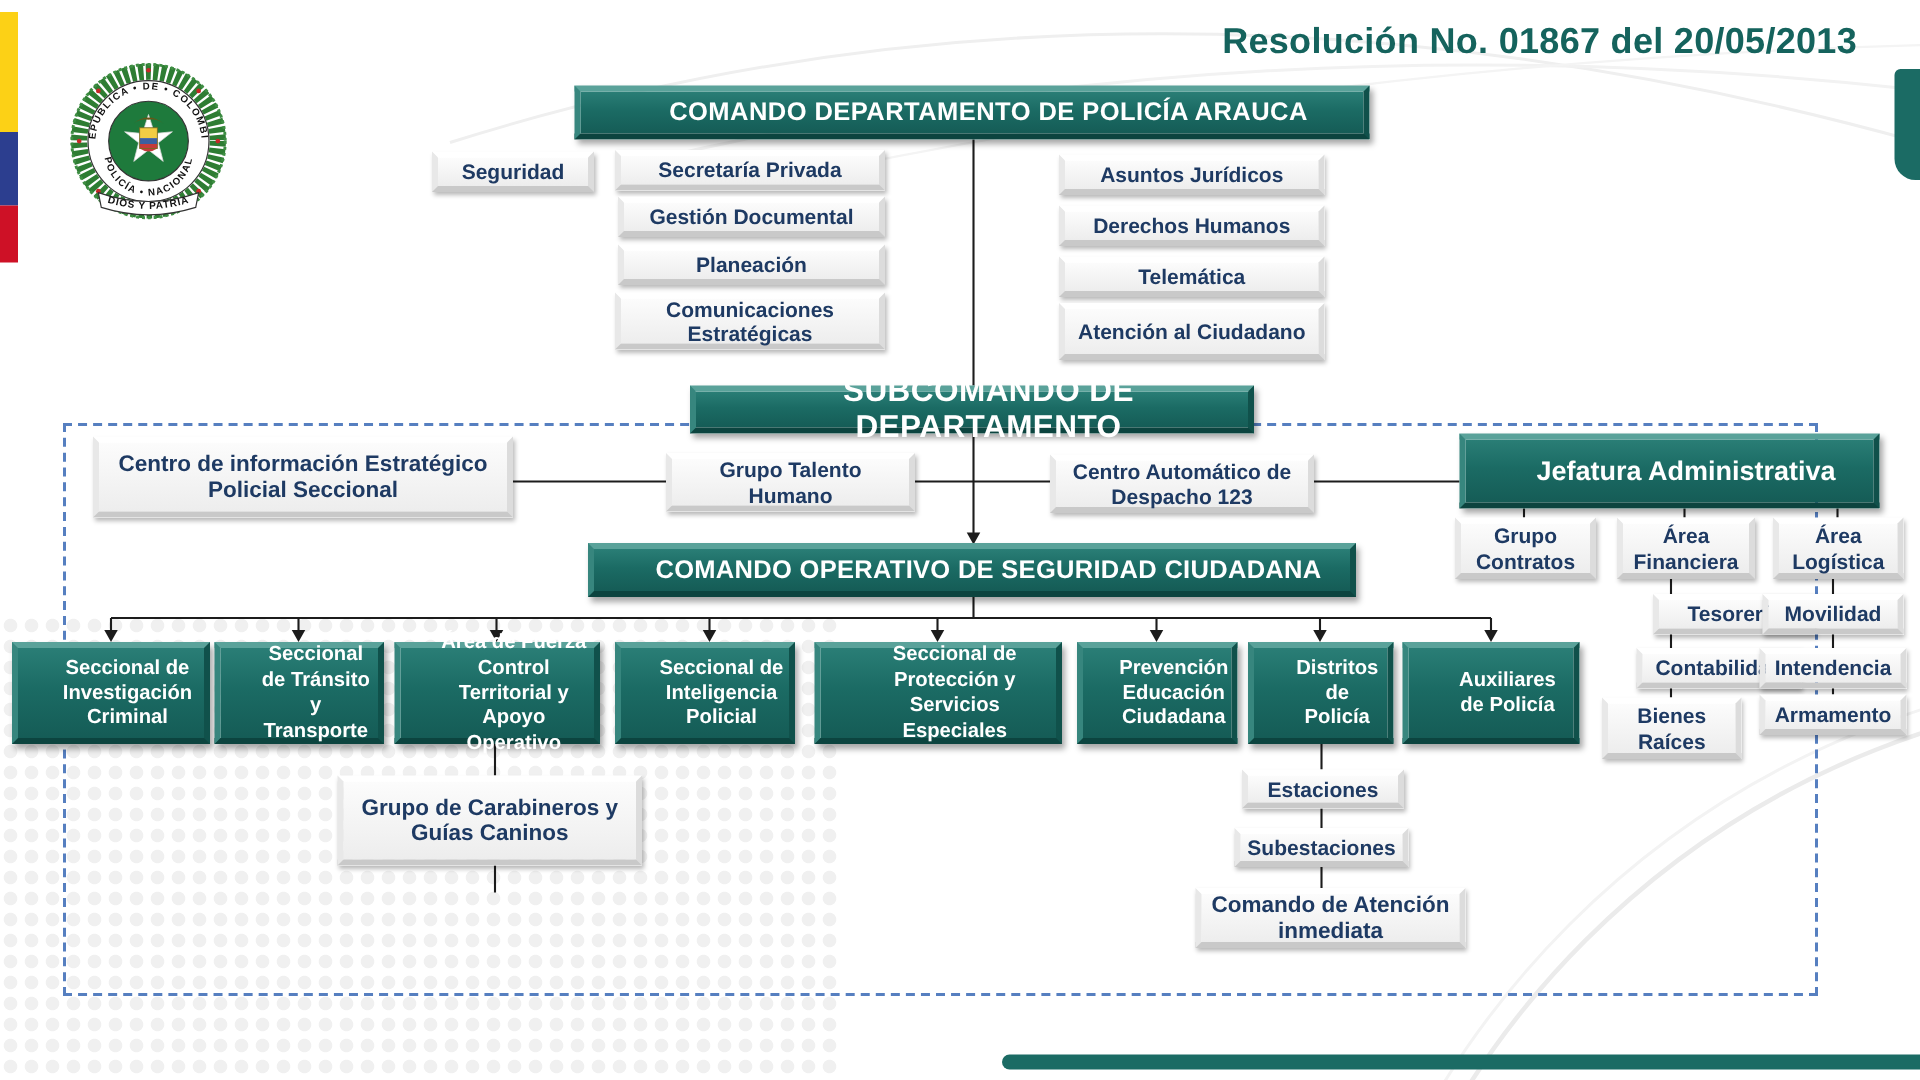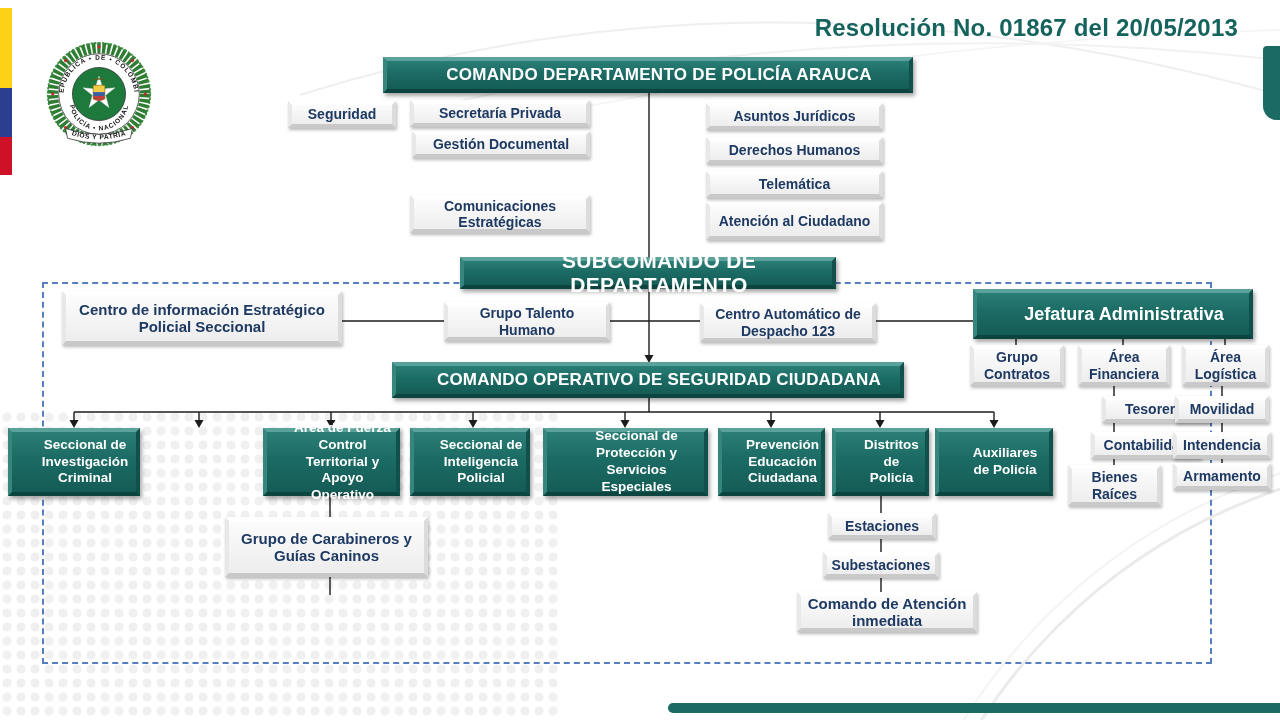--- a/index.html
+++ b/index.html
@@ -155,37 +155,39 @@
       <polygon points="989.5,420 998.5,420 994,428"></polygon>
     </g>
   </svg>
 
   <div class="box tbox hdr1" style="left:383px;top:57px;width:530px;height:36px;">COMANDO DEPARTAMENTO DE POLICÍA ARAUCA</div>
 
   <div class="box gbox" style="left:288px;top:101px;width:108px;height:27px;">Seguridad</div>
 
   <div class="box gbox" style="left:410px;top:100px;width:180px;height:27px;">Secretaría Privada</div>
   <div class="box gbox" style="left:412px;top:131px;width:178px;height:27px;">Gestión Documental</div>
+  <div class="box gbox" style="left:412px;top:163px;width:178px;height:27px;">Planeación</div>
   <div class="box gbox" style="left:410px;top:195px;width:180px;height:38px;">Comunicaciones Estratégicas</div>
 
   <div class="box gbox" style="left:706px;top:103px;width:177px;height:27px;">Asuntos Jurídicos</div>
   <div class="box gbox" style="left:706px;top:137px;width:177px;height:27px;">Derechos Humanos</div>
   <div class="box gbox" style="left:706px;top:171px;width:177px;height:27px;">Telemática</div>
   <div class="box gbox" style="left:706px;top:202px;width:177px;height:38px;">Atención al Ciudadano</div>
 
   <div class="box tbox hdr2" style="left:460px;top:257px;width:376px;height:32px;">SUBCOMANDO DE DEPARTAMENTO</div>
 
   <div class="box gbox big" style="left:62px;top:291px;width:280px;height:54px;">Centro de información Estratégico Policial Seccional</div>
   <div class="box gbox" style="left:412px;top:302px;width:166px;height:39px;margin-left:32px;">Grupo Talento Humano</div>
   <div class="box gbox" style="left:700px;top:303px;width:176px;height:39px;">Centro Automático de Despacho 123</div>
   <div class="box tbox hdr4" style="left:973px;top:289px;width:280px;height:50px;">Jefatura Administrativa</div>
 
   <div class="box tbox hdr3" style="left:392px;top:362px;width:512px;height:36px;">COMANDO OPERATIVO DE SEGURIDAD CIUDADANA</div>
 
   <div class="box tbox op" style="left:8px;top:428px;width:132px;height:68px;">Seccional de Investigación Criminal</div>
+  <div class="box tbox op" style="left:143px;top:428px;width:113px;height:68px;">Seccional de Tránsito y Transporte</div>
   <div class="box tbox op" style="left:263px;top:428px;width:137px;height:68px;">Área de Fuerza Control Territorial y Apoyo Operativo</div>
   <div class="box tbox op" style="left:410px;top:428px;width:120px;height:68px;text-align:center;">Seccional de Inteligencia Policial</div>
   <div class="box tbox op" style="left:543px;top:428px;width:165px;height:68px;">Seccional de Protección y Servicios Especiales</div>
   <div class="box tbox op" style="left:718px;top:428px;width:107px;height:68px;">Prevención Educación Ciudadana</div>
   <div class="box tbox op" style="left:832px;top:428px;width:97px;height:68px;">Distritos de Policía</div>
   <div class="box tbox op" style="left:935px;top:428px;width:118px;height:68px;">Auxiliares de Policía</div>
 
   <div class="box gbox" style="left:970px;top:345px;width:94px;height:41px;">Grupo Contratos</div>
   <div class="box gbox" style="left:1078px;top:345px;width:92px;height:41px;">Área Financiera</div>
   <div class="box gbox" style="left:1182px;top:345px;width:87px;height:41px;">Área Logística</div>

